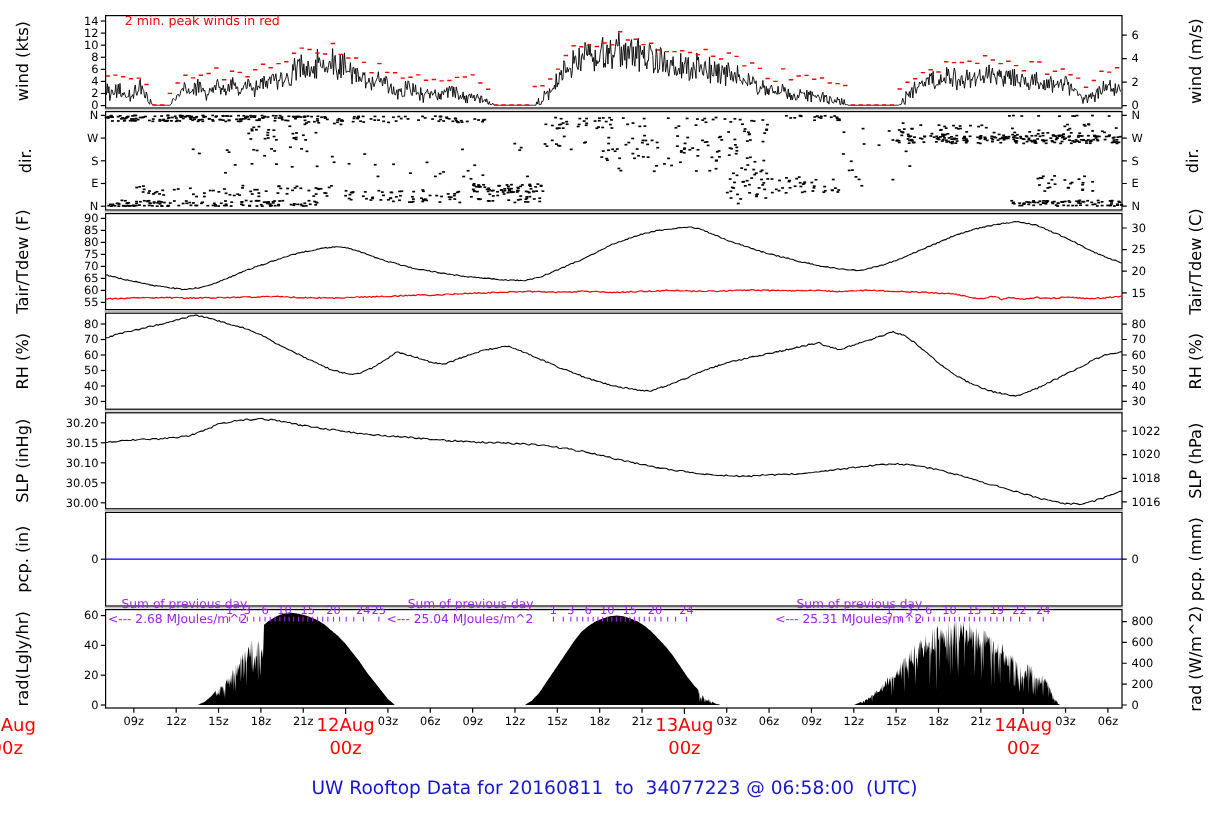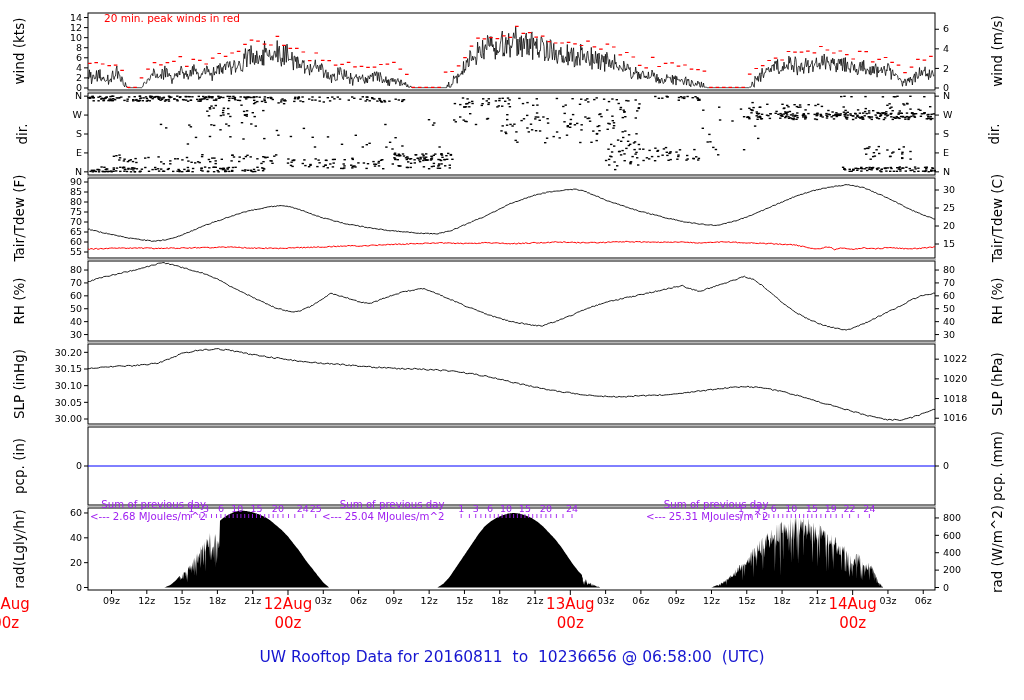--- a/index.html
+++ b/index.html
@@ -1632,29 +1632,29 @@
   <div class="ytitle" style="left:19px;top:549px">rad(Lgly/hr)</div>
 
   <div class="ytitle" style="left:997px;top:51px">wind (m/s)</div>
   <div class="ytitle" style="left:994px;top:134px">dir.</div>
   <div class="ytitle" style="left:997px;top:218px">Tair/Tdew (C)</div>
   <div class="ytitle" style="left:997px;top:301px">RH (%)</div>
   <div class="ytitle" style="left:997px;top:384px">SLP (hPa)</div>
   <div class="ytitle" style="left:997px;top:466px">pcp. (mm)</div>
   <div class="ytitle" style="left:997px;top:549px">rad (W/m^2)</div>
 
-  <div class="annot-red">20 min. peak winds in red</div>
+  <div class="annot-red">2 min. peak winds in red</div>
 
   <div class="sum-annot" style="left:90px">
     <div>Sum of previous day</div>
     <div>&lt;--- 2.68 MJoules/m^2</div>
   </div>
   <div class="sum-annot" style="left:322px">
     <div>Sum of previous day</div>
     <div>&lt;--- 25.04 MJoules/m^2</div>
   </div>
   <div class="sum-annot" style="left:646px">
     <div>Sum of previous day</div>
     <div>&lt;--- 25.31 MJoules/m^2</div>
   </div>
 
-  <div class="plot-title">UW Rooftop Data for 20160811  to  10236656 @ 06:58:00  (UTC)</div>
+  <div class="plot-title">UW Rooftop Data for 20160811  to  34077223 @ 06:58:00  (UTC)</div>
 </div>
 
 </body></html>

